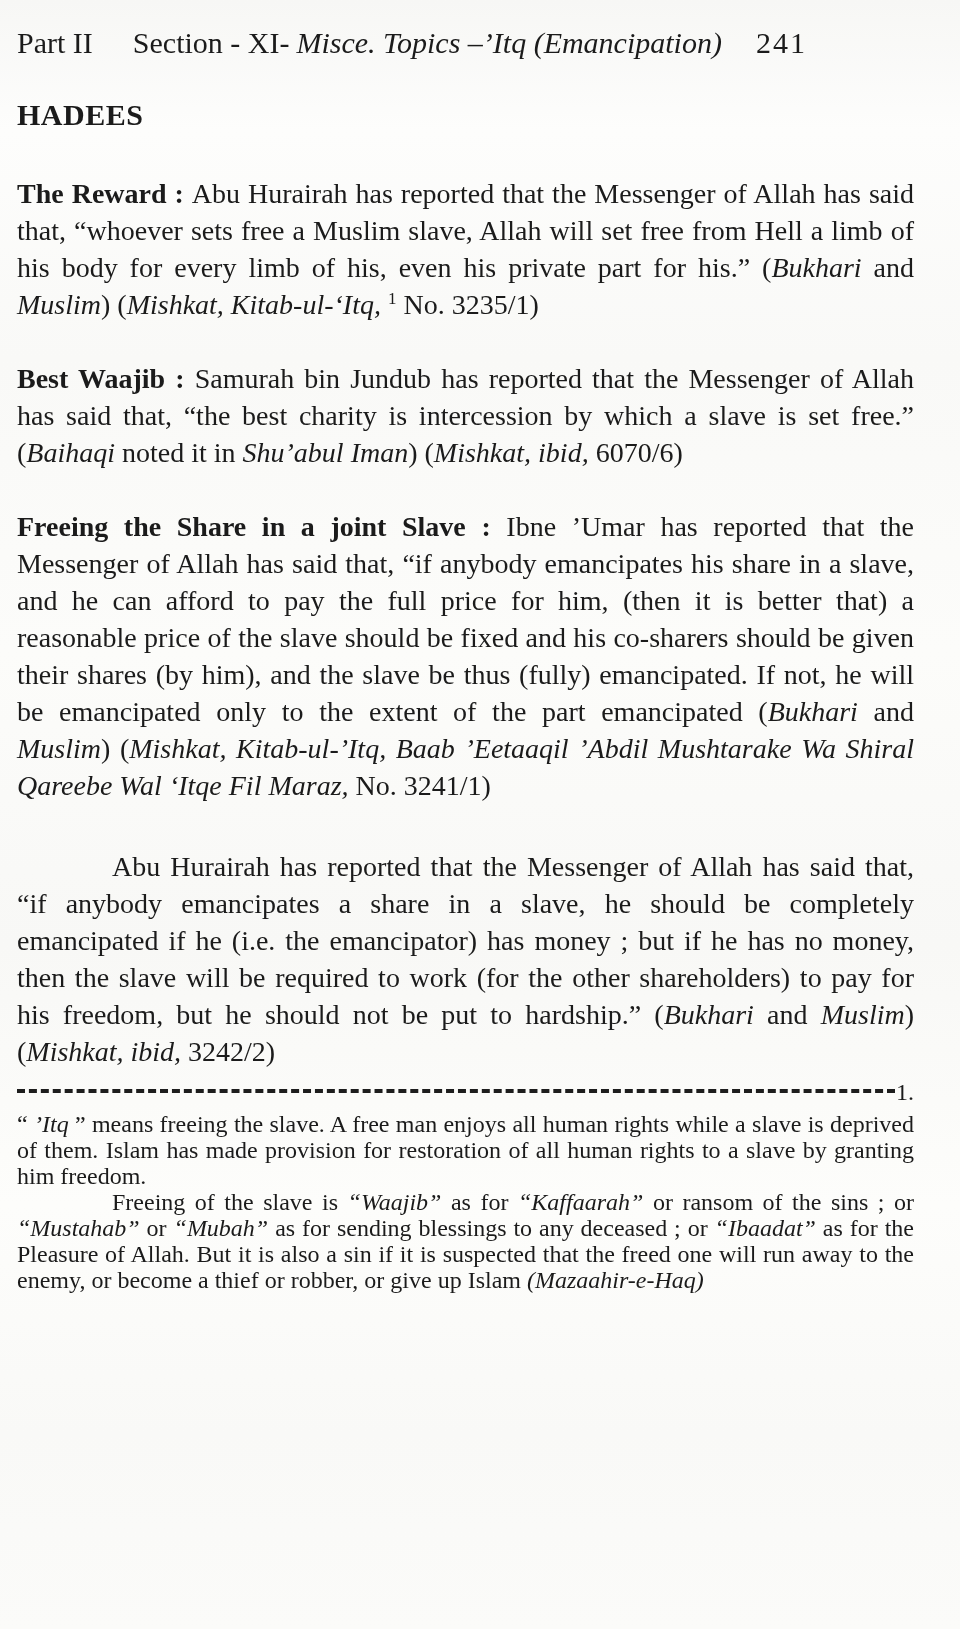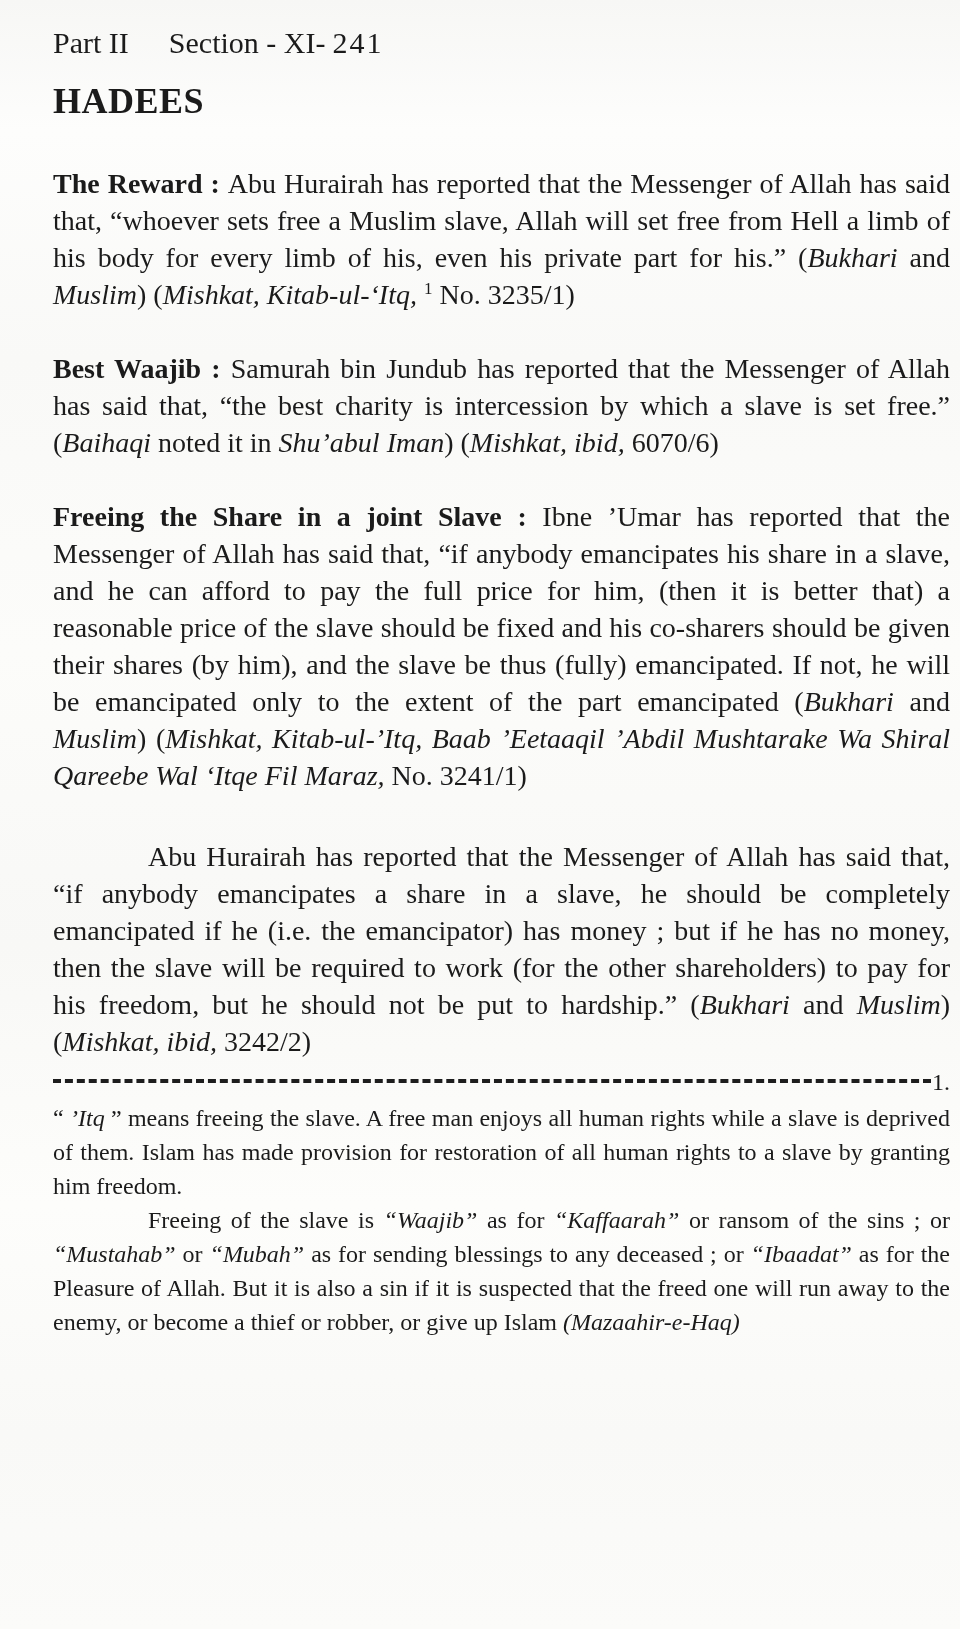--- a/index.html
+++ b/index.html
@@ -6,42 +6,42 @@
   html, body { width: 960px; height: 1629px; }
   body {
     font-family: "Liberation Serif", "DejaVu Serif", serif;
     background: #ffffff;
     overflow: hidden;
   }
   .page {
     position: relative;
     width: 960px;
     height: 1629px;
-    padding: 26px 30px 0 53px;
+    padding: 26px 30px 0 17px;
     color: #1b1b1b;
     background:
       linear-gradient(180deg,
         #f7f7f5 0%, #fdfdfc 8%, #f9f9f7 22%, #fcfcfa 40%,
         #f8f8f6 58%, #fdfdfb 74%, #f9f9f7 88%, #fbfbf9 100%);
   }
   
   .header-line {
     display: flex;
     align-items: baseline;
     font-size: 30px;
     white-space: nowrap;
   }
   .header-part { margin-right: 40px; }
   .header-section { margin-right: 7px; }
   .header-topic { font-style: italic; margin-right: 34px; }
   .header-pageno { letter-spacing: 2px; font-family: Liberation Serif, serif; }
   
   .section-heading {
-    margin-top: 20px;
-    font-size: 36px;
+    margin-top: 38px;
+    font-size: 30px;
     font-weight: bold;
     letter-spacing: 0.5px;
   }
   
   #body-paragraphs { width: 897px; }
   .body-para {
     font-size: 28px;
     line-height: 37px;
     text-align: justify;
     margin-top: 37px;
@@ -68,33 +68,34 @@
     flex: 1 1 auto;
     height: 0;
     border-top: 4px dashed #1d1d1d;
     margin-bottom: 4px;
   }
   .fn-divider .label { padding-left: 1px; }
   
   #footnote-paragraphs { width: 897px; margin-top: 5px; }
   .foot-para {
     font-size: 24px;
-    line-height: 34px;
+    line-height: 26px;
     text-align: justify;
   }
   .foot-para.indent { text-indent: 95px; }
 </style>
 </head>
 <body>
 
 <div class="page">
 
   <div class="header-line">
     <span class="header-part">Part II</span>
     <span class="header-section">Section - XI-</span>
+    <span class="header-topic">Misce. Topics –’Itq (Emancipation)</span>
     <span class="header-pageno">241</span>
   </div>
 
   <div class="section-heading">HADEES</div>
 
   <div id="body-paragraphs">
       <p class="body-para"><span class="b">The Reward : </span><span>Abu Hurairah has reported that the Messenger of Allah  has said that, “whoever sets  free a Muslim slave, Allah will set free  from Hell a  limb of  his body for every limb of his, even his private part for his.” (</span><span class="i">Bukhari</span><span> and </span><span class="i">Muslim</span><span>) (</span><span class="i">Mishkat, Kitab-ul-‘Itq,</span><sup class="fn-ref">1</sup><span> No.  3235/1)</span></p>
       <p class="body-para"><span class="b">Best Waajib : </span><span>Samurah bin Jundub has reported that the Messenger of Allah has said that, “the best charity is intercession by which a slave is set free.” (</span><span class="i">Baihaqi</span><span> noted it in </span><span class="i">Shu’abul Iman</span><span>) (</span><span class="i">Mishkat, ibid,</span><span> 6070/6)</span></p>
       <p class="body-para"><span class="b">Freeing the Share in a joint Slave : </span><span>Ibne ’Umar has reported that the Messenger of Allah has said that, “if anybody emancipates his share in a slave, and he can afford to pay the full price for him, (then it is better that) a reasonable price of the slave should be fixed and his co-sharers should be given their shares (by him), and the slave be thus (fully) emancipated. If not, he will be emancipated only to the extent of the part emancipated (</span><span class="i">Bukhari</span><span> and </span><span class="i">Muslim</span><span>) (</span><span class="i">Mishkat, Kitab-ul-’Itq, Baab ’Eetaaqil ’Abdil Mushtarake Wa Shiral Qareebe Wal ‘Itqe Fil Maraz,</span><span> No. 3241/1)</span></p>
       <p class="body-para indent"><span>Abu Hurairah has reported that the Messenger of Allah has said that, “if anybody emancipates a share in a slave, he should be completely emancipated if he (i.e. the emancipator) has money ; but if he has no money, then the slave will be required to work (for the other shareholders) to pay for his freedom, but he should not be put to hardship.” (</span><span class="i">Bukhari</span><span> and </span><span class="i">Muslim</span><span>) (</span><span class="i">Mishkat, ibid,</span><span> 3242/2)</span></p>

